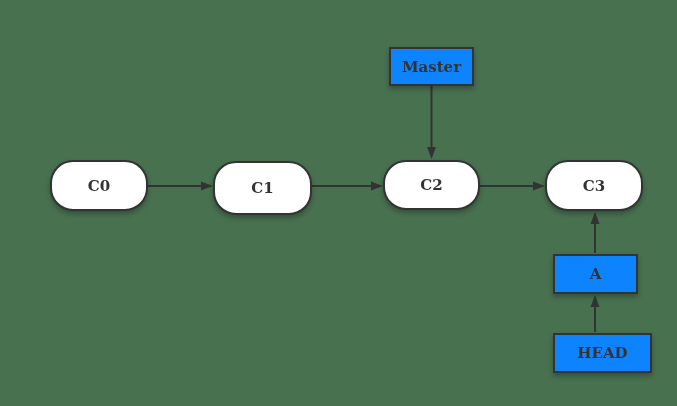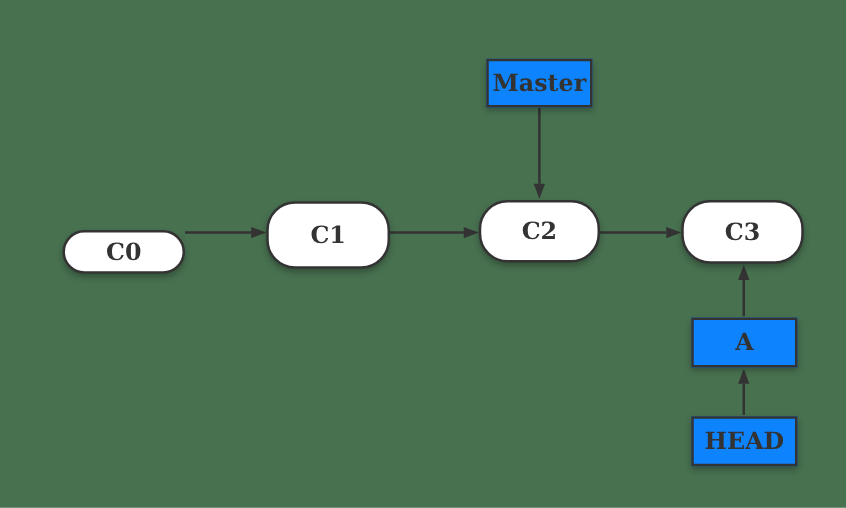--- a/index.html
+++ b/index.html
@@ -15,33 +15,33 @@
   .edge-line { stroke: var(--stroke, #333333); stroke-width: 2; fill: none; }
   .edge-head { fill: var(--stroke, #333333); stroke: none; }
   .node {
     position: absolute;
     box-sizing: border-box;
     border: 2px solid var(--stroke, #333333);
     display: flex;
     align-items: center;
     justify-content: center;
     font-weight: bold;
-    font-size: 19px;
+    font-size: 15px;
     color: var(--text, #333333);
     box-shadow: 0 3px 5px rgba(0,0,0,0.28);
   }
   .commit { background: var(--commit_fill, #ffffff); border-radius: 23px; }
   .ref { background: var(--ref_fill, #0d84fe); }
-  #c0     { left: 50px;  top: 160px; width: 98px; height: 35px; margin-top: 24px; }
+  #c0     { left: 50px;  top: 160px; width: 98px; height: 51px; }
   #c1     { left: 213px; top: 161px; width: 99px; height: 54px; }
   #c2     { left: 383px; top: 160px; width: 97px; height: 50px; text-align: center; }
   #c3     { left: 545px; top: 160px; width: 98px; height: 51px; text-align: right; }
   #master { left: 389px; top: 47px;  width: 85px; height: 39px; }
   #ref-a  { left: 553px; top: 254px; width: 85px; height: 40px; }
-  #head   { left: 553px; top: 333px; width: 85px; height: 40px; }
+  #head   { left: 553px; top: 333px; width: 99px; height: 40px; }
 </style>
 </head>
 <body>
 
 <div class="canvas">
 
   <svg class="edges" width="677" height="406" aria-hidden="true">
     <g>
       <line class="edge-line" x1="148" y1="186" x2="202" y2="186"></line>
       <polygon class="edge-head" points="213,186 201,181.5 201,190.5"></polygon>

